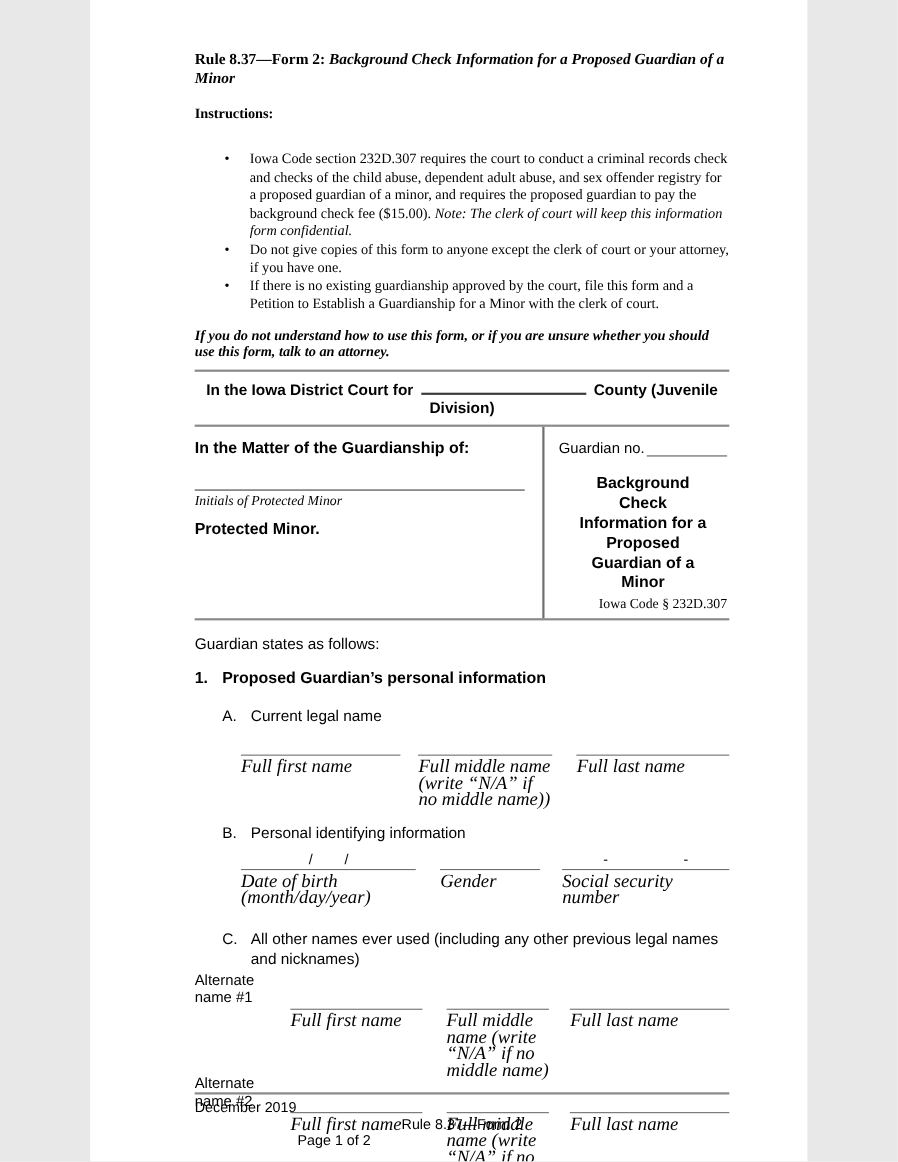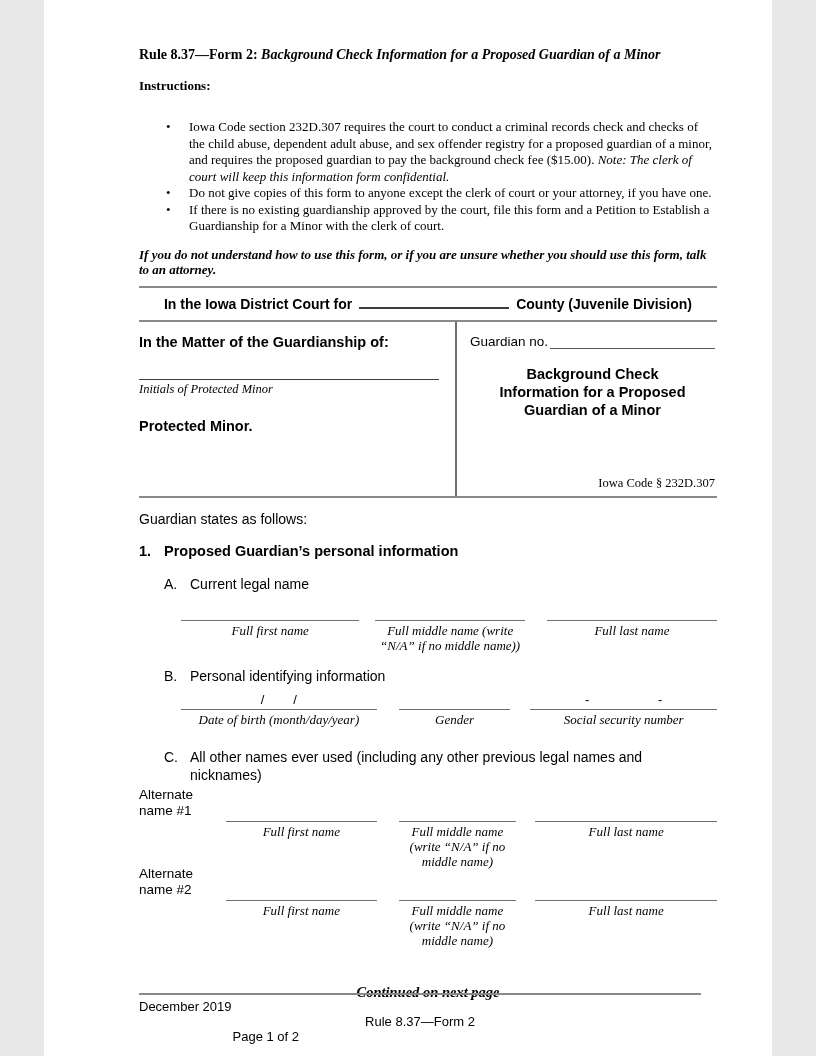--- a/index.html
+++ b/index.html
@@ -1,25 +1,25 @@
 <!DOCTYPE html>
 <html><head>
 <meta charset="utf-8">
 <style>
   * { margin:0; padding:0; box-sizing:border-box; }
   html,body { background:#e8e8e8; }
   .page {
     position:relative;
-    width:728px; height:1056px;
+    width:652px; height:1056px;
     margin:0 auto;
     background:#ffffff;
     color:#000;
     font-family:"Liberation Serif", serif;
     overflow:hidden;
-    padding:46px 55px 0 95px;
+    padding:46px 71px 0 95px;
   }
   
   .doc-title { font-size:14px; font-weight:bold; line-height:17px; }
   .doc-title .main { font-style:italic; }
   .instr-heading { font-size:13px; font-weight:bold; margin-top:15px; }
   .bullets { list-style:none; margin-top:25px; }
   .bullets li {
     position:relative;
     padding-left:50px;
     font-size:13px; line-height:16.5px;
@@ -72,21 +72,21 @@
     width:300px; height:0;
     border-bottom:1.6px solid #3f3f3f;
   }
   .small-caption {
     font-size:12.5px; font-style:italic;
     line-height:15px; margin-top:2px;
   }
   .protected-minor {
     font-family:"Liberation Sans", sans-serif;
     font-size:14.5px; font-weight:bold;
-    margin-top:21px;
+    margin-top:10px;
   }
   .juv-row {
     display:flex; align-items:flex-end;
     font-family:"Liberation Sans", sans-serif;
     font-size:13.5px;
   }
   .juv-line { flex:1; height:14px; border-bottom:1.6px solid #5a5a5a; margin-left:2px; }
   .form-title {
     margin-top:16px;
     text-align:center;
@@ -124,22 +124,22 @@
   .field .overlay {
     height:18px;
     text-align:center;
     font-family:"Liberation Sans", sans-serif;
     font-size:13px; line-height:18px;
     white-space:pre;
   }
   .field .line { height:0; border-bottom:1.5px solid #6f6f6f; }
   .field .caption {
     margin-top:2px;
-    text-align:center;
-    font-size:13px; font-style:italic;
+    text-align:left;
+    font-size:17px; font-style:italic;
     line-height:15px;
   }
   .rowA { margin-top:27px; }
   .rowA .c1 { width:193px; margin-right:16px; }
   .rowA .c2 { width:162px; margin-right:22px; }
   .rowA .c3 { width:184px; }
   .rowB { margin-top:6px; }
   .rowB .c1 { width:214px; margin-right:22px; }
   .rowB .c2 { width:122px; margin-right:20px; }
   .rowB .c3 { width:204px; }

